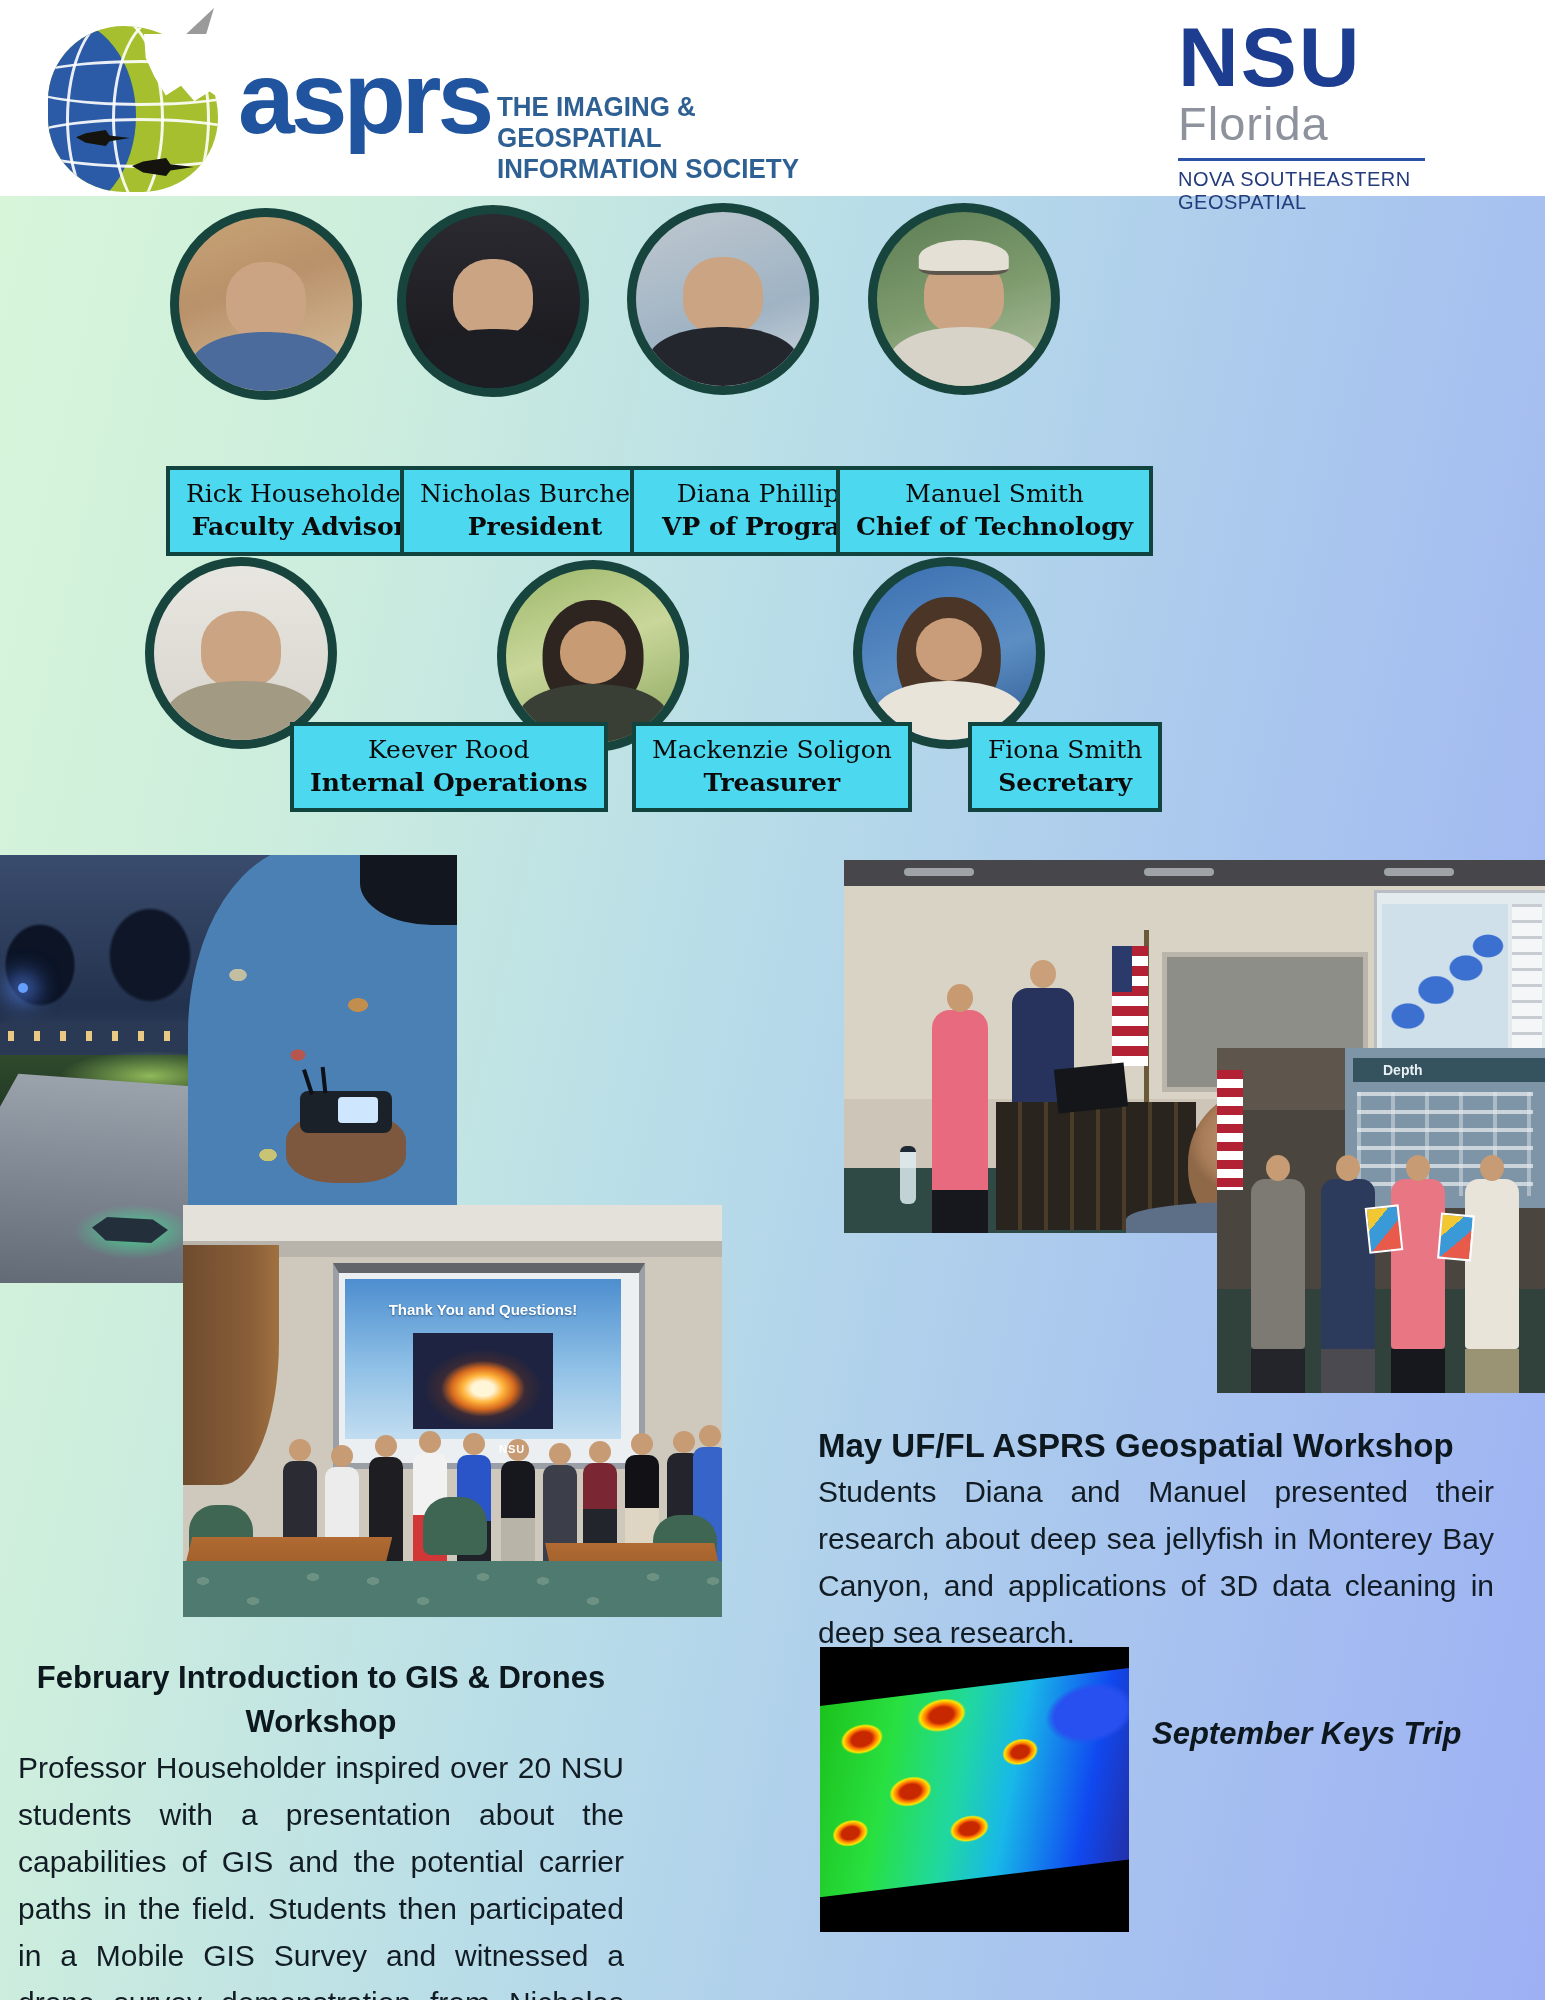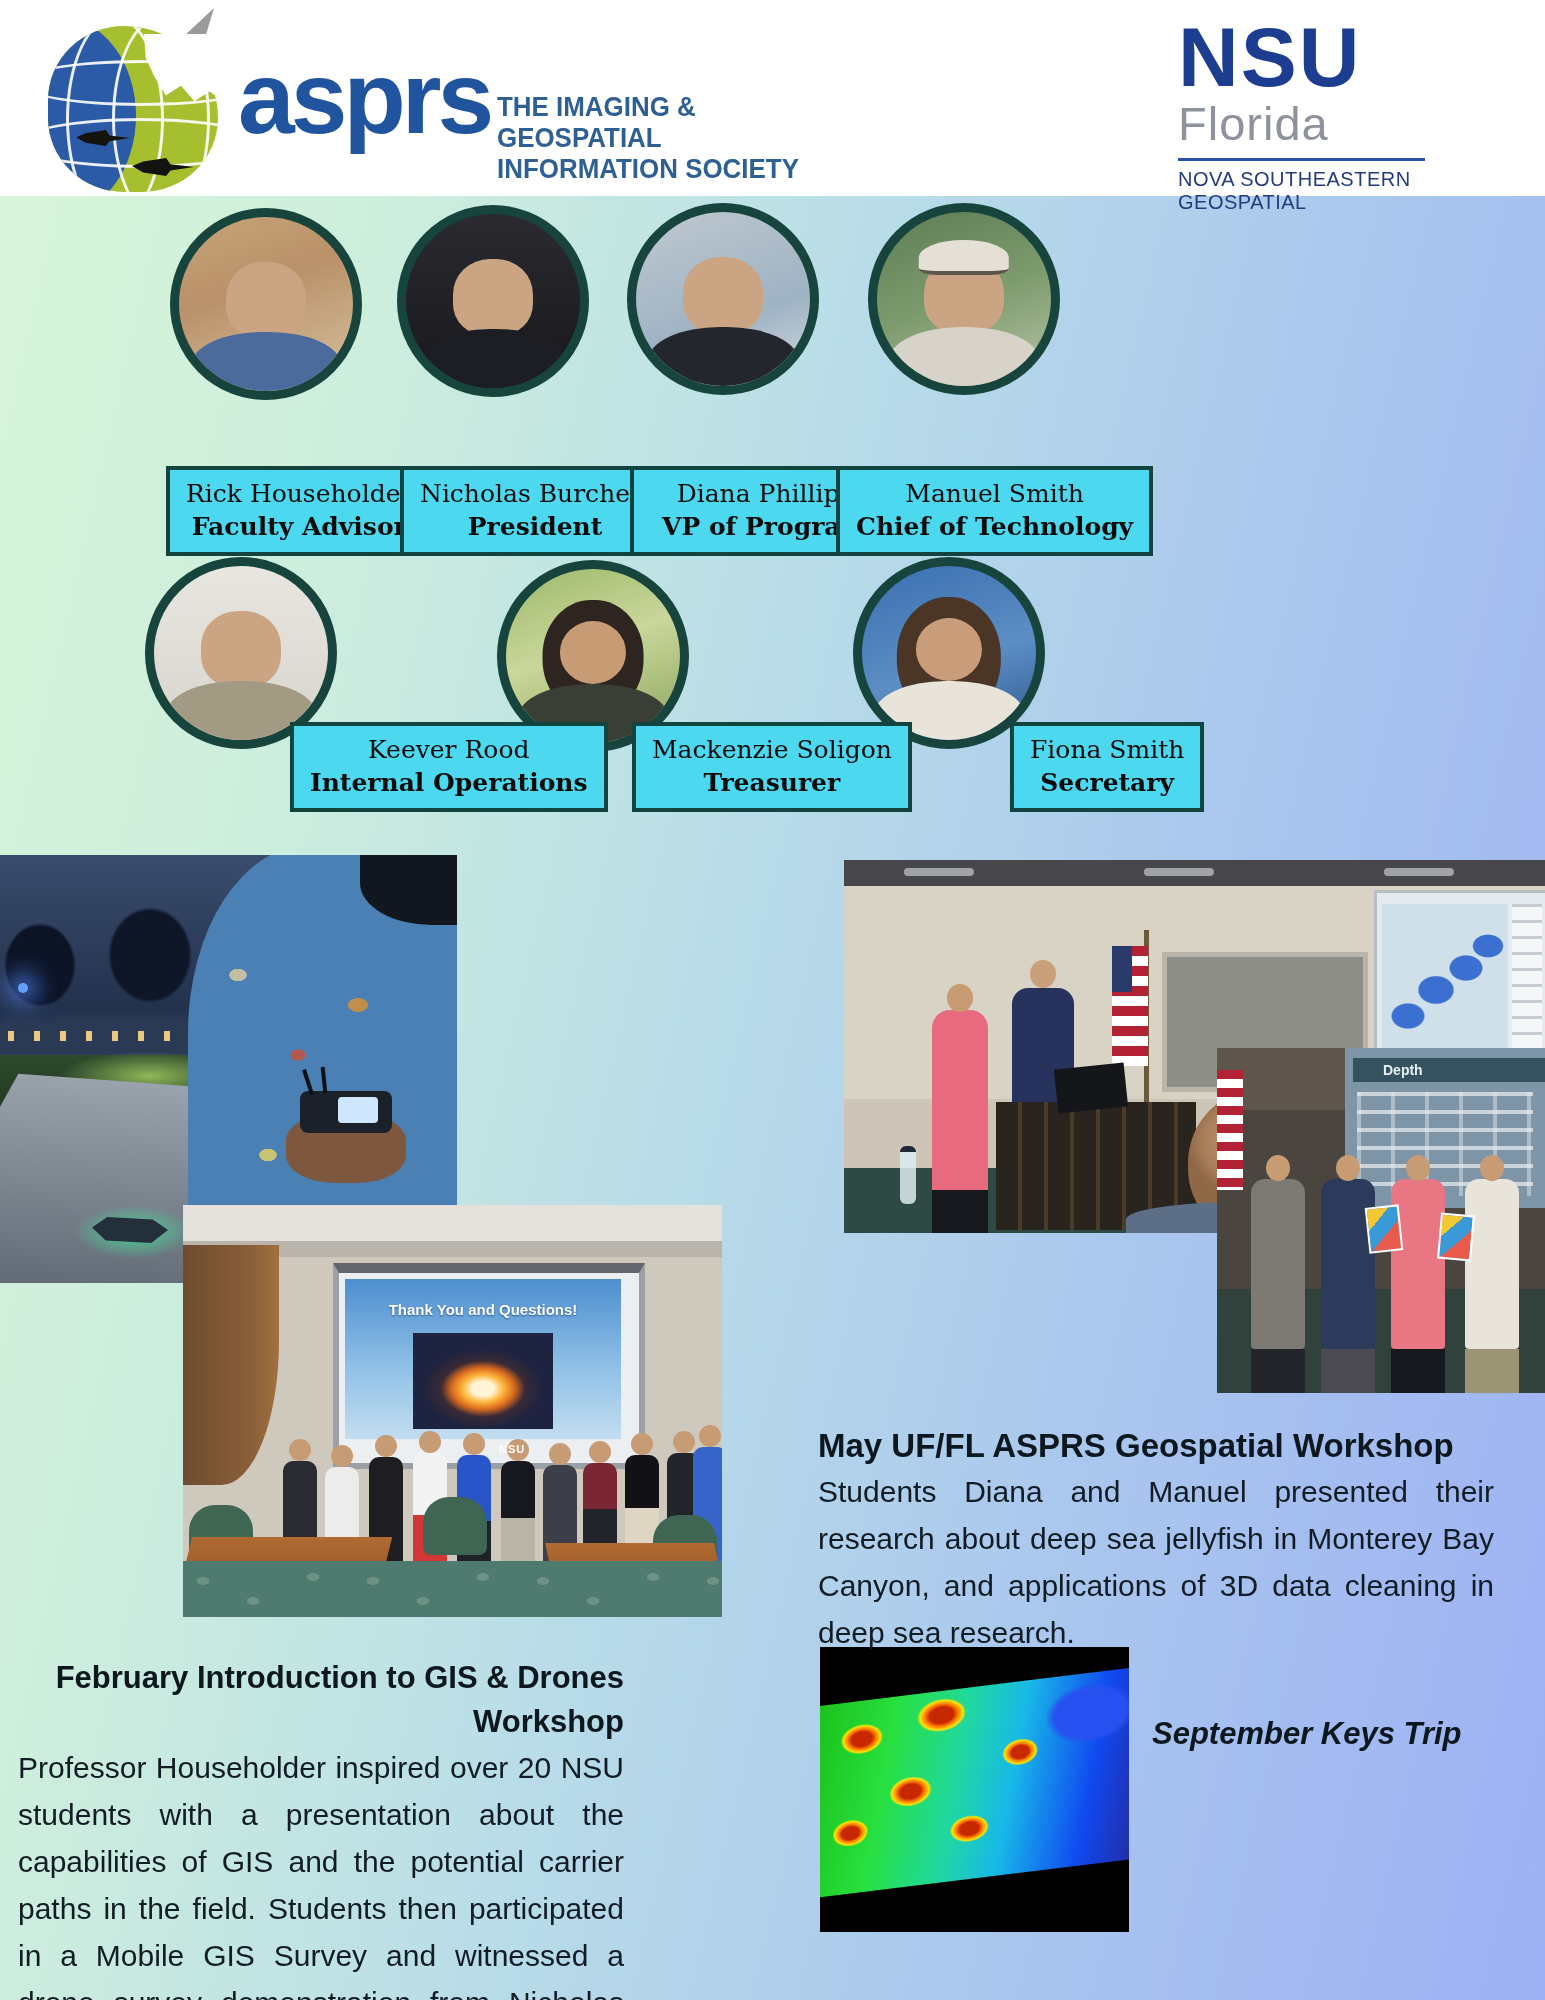--- a/index.html
+++ b/index.html
@@ -212,21 +212,21 @@
     radial-gradient(3px 3px at 90px 168px,#052 0 60%,transparent 65%),
     radial-gradient(4px 4px at 140px 120px,#041 0 60%,transparent 65%);
     background-repeat:repeat;background-size:160px 90px;opacity:.7;}
 
   
   .section{color:#121c24;}
   .sec-title{font-weight:bold;font-size:33px;line-height:44px;color:#0d171e;}
   .sec-body{font-size:30px;line-height:47px;text-align:justify;}
   .sec-may{left:818px;top:1424px;width:676px;}
   .sec-feb{left:18px;top:1656px;width:606px;}
-  .sec-feb .sec-title{text-align:right;font-size:31px;}
+  .sec-feb .sec-title{text-align:center;font-size:31px;}
   .sec-sep{left:1152px;top:1712px;width:346px;font-style:italic;}
   .sec-sep .sec-title{font-size:31px;}
   .sec-sep .sec-body{font-size:29px;line-height:45px;}
 </style>
 </head>
 <body>
 
 <div class="abs header-band"></div>
 
 <div class="abs globe">
@@ -306,21 +306,21 @@
   <div class="ti">Chief of Technology</div>
 </div>
 <div class="abs officer-label" style="left:290px;top:722px;">
   <div class="nm">Keever Rood</div>
   <div class="ti">Internal Operations</div>
 </div>
 <div class="abs officer-label" style="left:632px;top:722px;">
   <div class="nm">Mackenzie Soligon</div>
   <div class="ti">Treasurer</div>
 </div>
-<div class="abs officer-label" style="left:1010px;top:722px;">
+<div class="abs officer-label" style="left:968px;top:722px;">
   <div class="nm">Fiona Smith</div>
   <div class="ti">Secretary</div>
 </div>
 
 <div class="abs photo photo-drone">
   <div class="abs pd-trees"></div>
   <div class="abs pd-build"></div>
   <div class="abs pd-lights"></div>
   <div class="abs pd-lamp"></div>
   <div class="abs pd-grass"></div>

